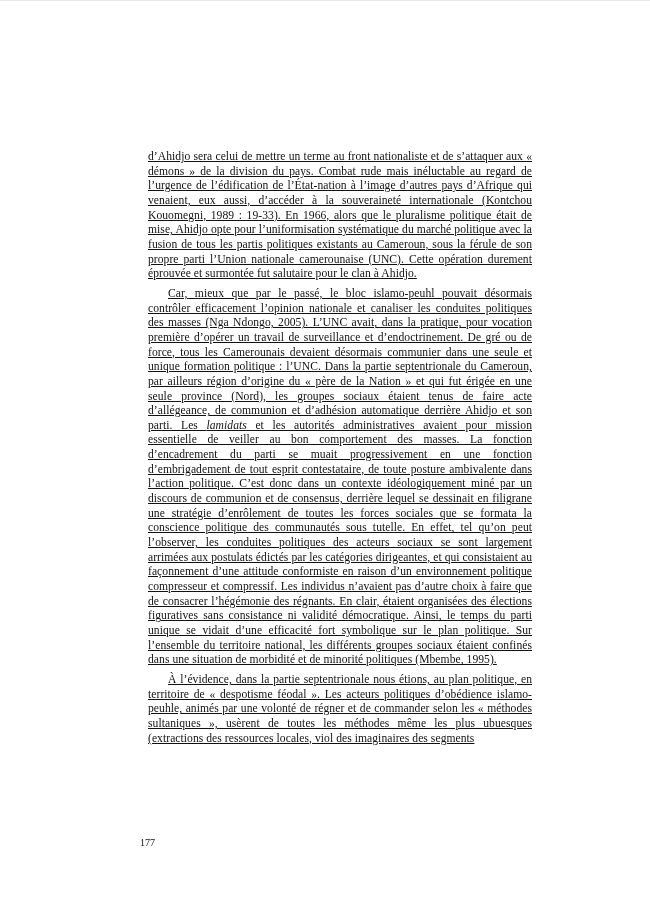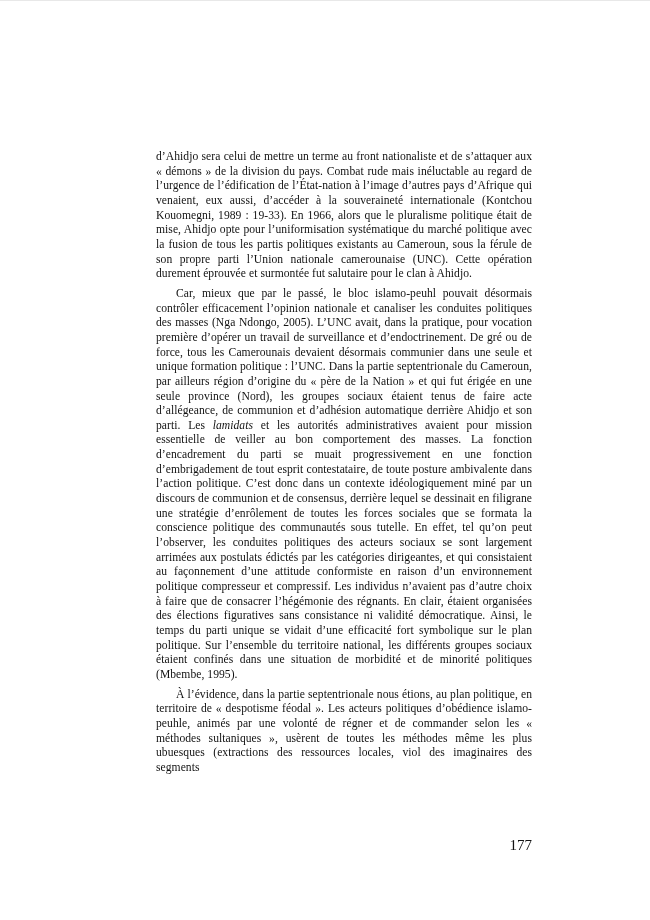--- a/index.html
+++ b/index.html
@@ -26,37 +26,37 @@
     position: absolute;
     left: 140px;
     top: 150px;
     width: 392px;
     text-align: justify;
     font-size: 11.6px;
     line-height: 14.65px;
     letter-spacing: 0.05px;
   }
   .para {
-    margin: 0 0 5px 16px;
+    margin: 0 0 5px 8px;
     text-indent: 20px;
     padding: 0;
+    text-decoration: underline;
   }
   .para.no-indent {
     text-indent: 0;
   }
   .italic {
     font-style: italic;
   }
   .page-number {
     position: absolute;
     top: 837px;
     left: 140px;
     width: 392px;
-    text-align: right;
-    font-size: 15px;
+    font-size: 10px;
     color: #111111;
   }
 </style>
 </head>
 <body>
 
 <div class="page">
   <div class="page-edge"></div>
 
   <div class="text-block">

